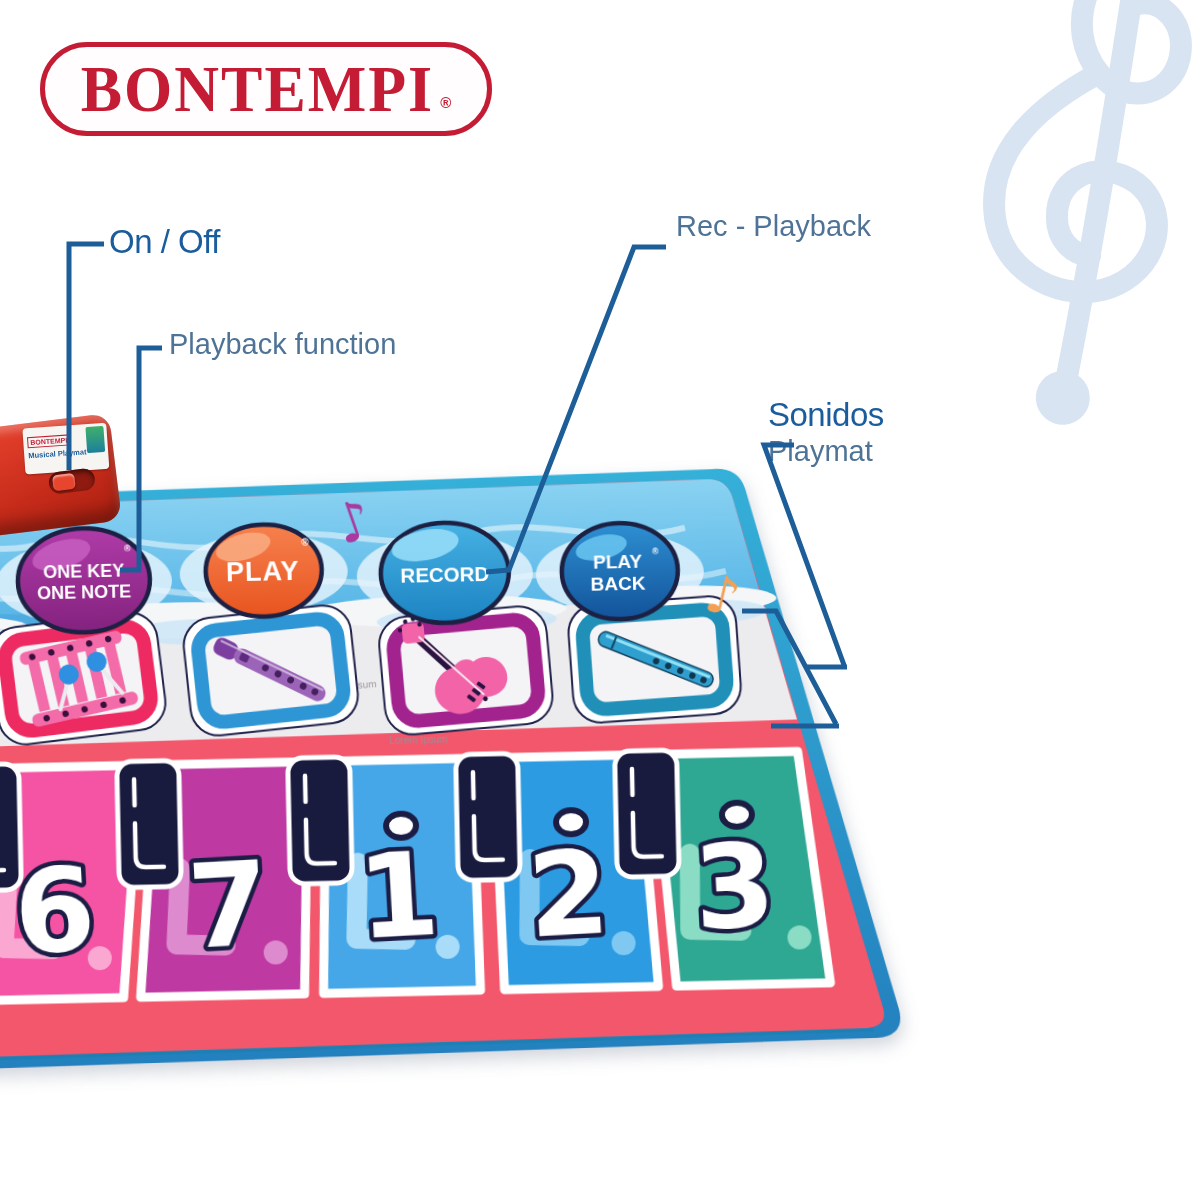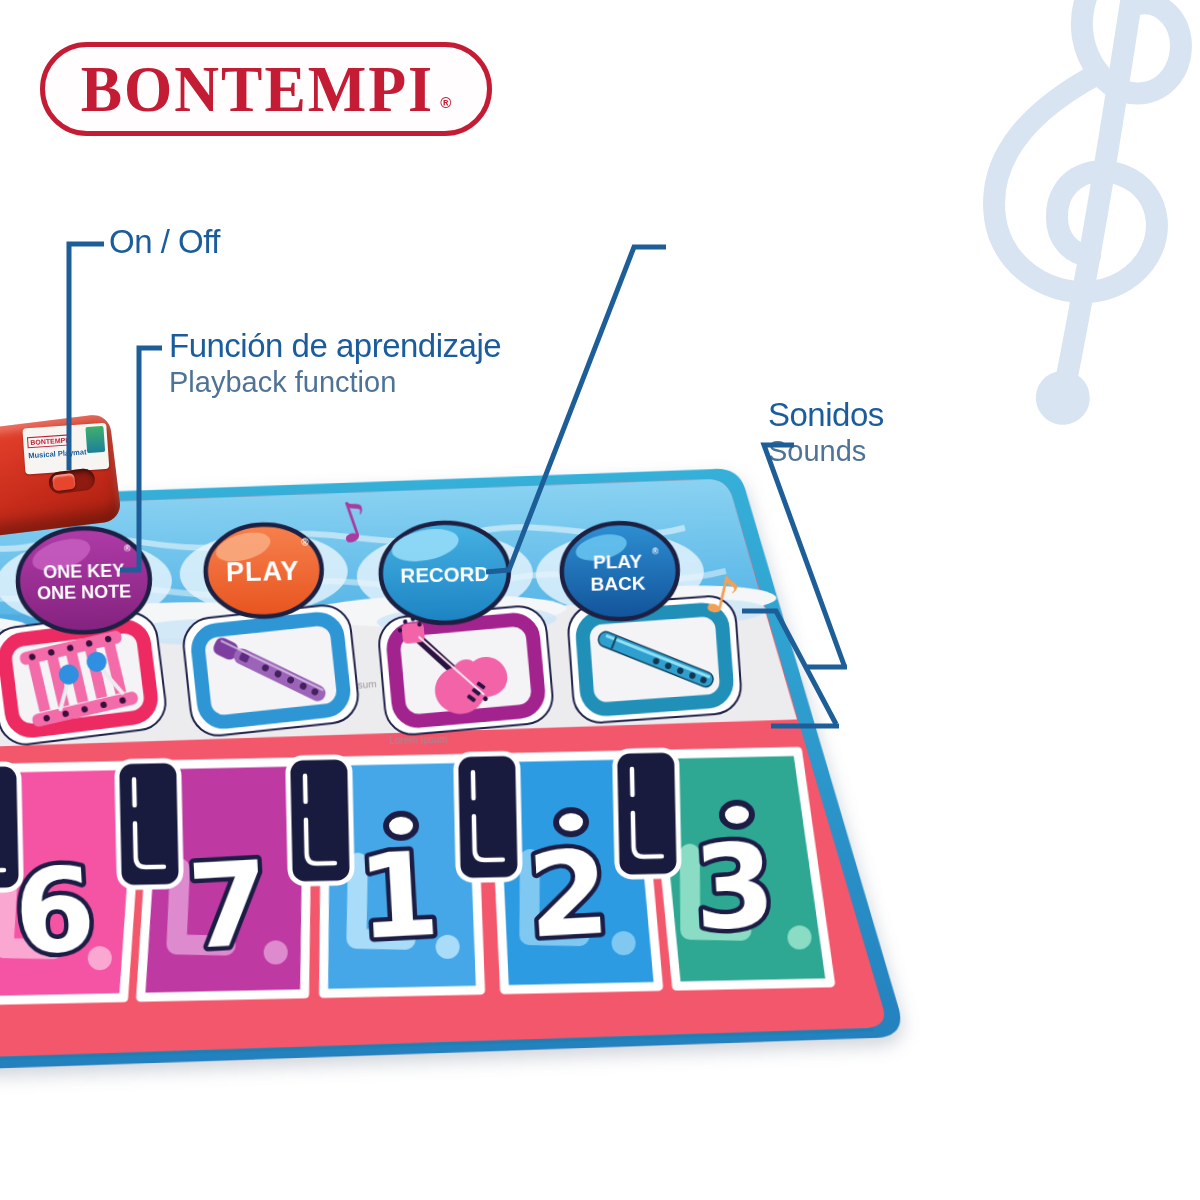--- a/index.html
+++ b/index.html
@@ -65,28 +65,28 @@
     <path d="M130,148 C80,200 48,260 76,318 C104,376 190,382 224,330 C250,290 228,240 184,238 C148,236 124,264 134,296 C140,318 160,330 178,324"></path>
     <path d="M128,6 C150,140 176,300 194,452"></path>
     <circle cx="196" cy="468" r="27" fill="#D8E4F2" stroke="none"></circle>
   </g>
 </svg>
 
 <div class="anno on-off">
   <div class="anno-title">On / Off</div>
 </div>
 <div class="anno learning">
-  <div class="anno-title">Función de aprendizaje</div>
   <div class="anno-sub">Playback function</div>
 </div>
 <div class="anno recording">
+  <div class="anno-sub">Rec - Playback</div>
 </div>
 <div class="anno sounds">
   <div class="anno-title">Sonidos</div>
-  <div class="anno-sub">Sounds</div>
+  <div class="anno-sub">Playmat</div>
 </div>
 
 <svg class="mat" width="1060" height="600" viewBox="0 0 1060 600">
   <defs>
     <linearGradient id="gEdge" x1="0" y1="0" x2="0" y2="1">
       <stop offset="0" stop-color="#35B0D8"></stop>
         <stop offset="1" stop-color="#2380BE"></stop>
     </linearGradient>
     <linearGradient id="gBand" x1="0" y1="0" x2="0" y2="1">
       <stop offset="0" stop-color="#8AD2F2"></stop>

